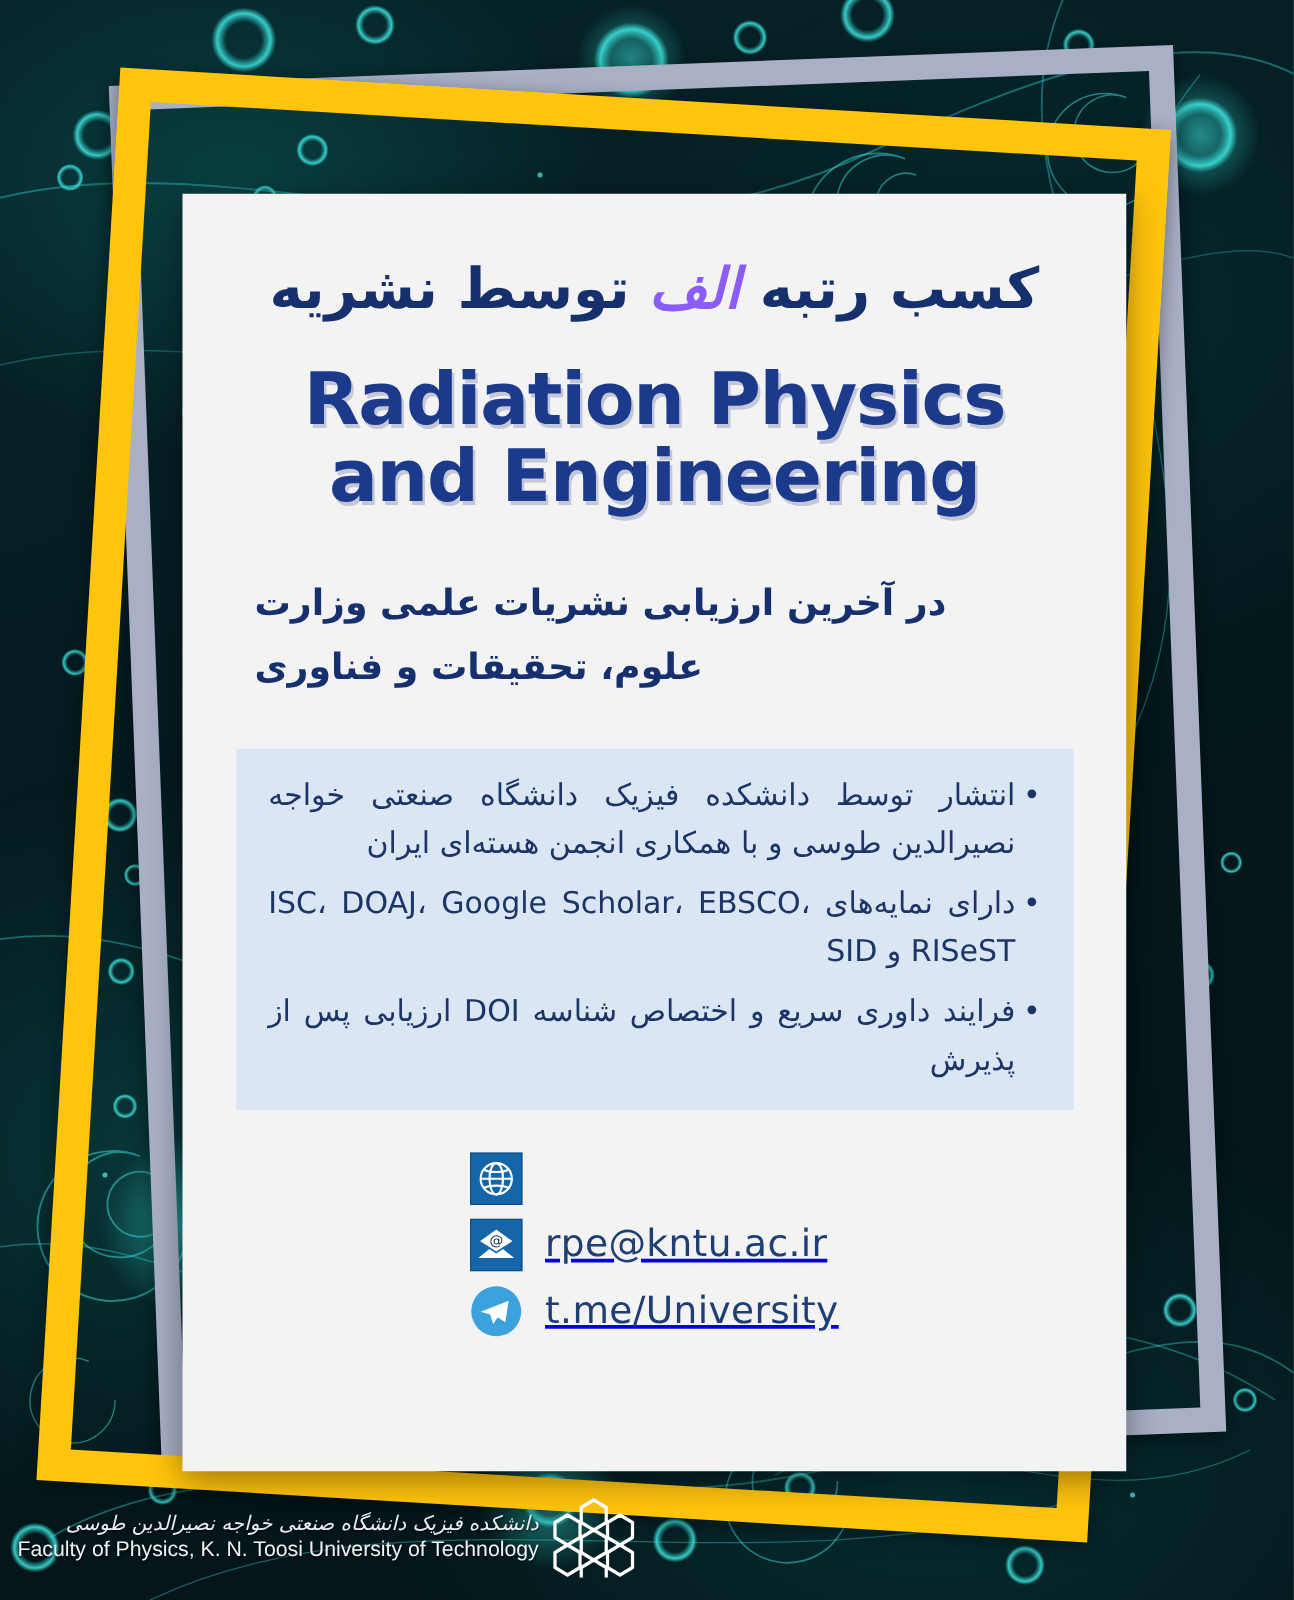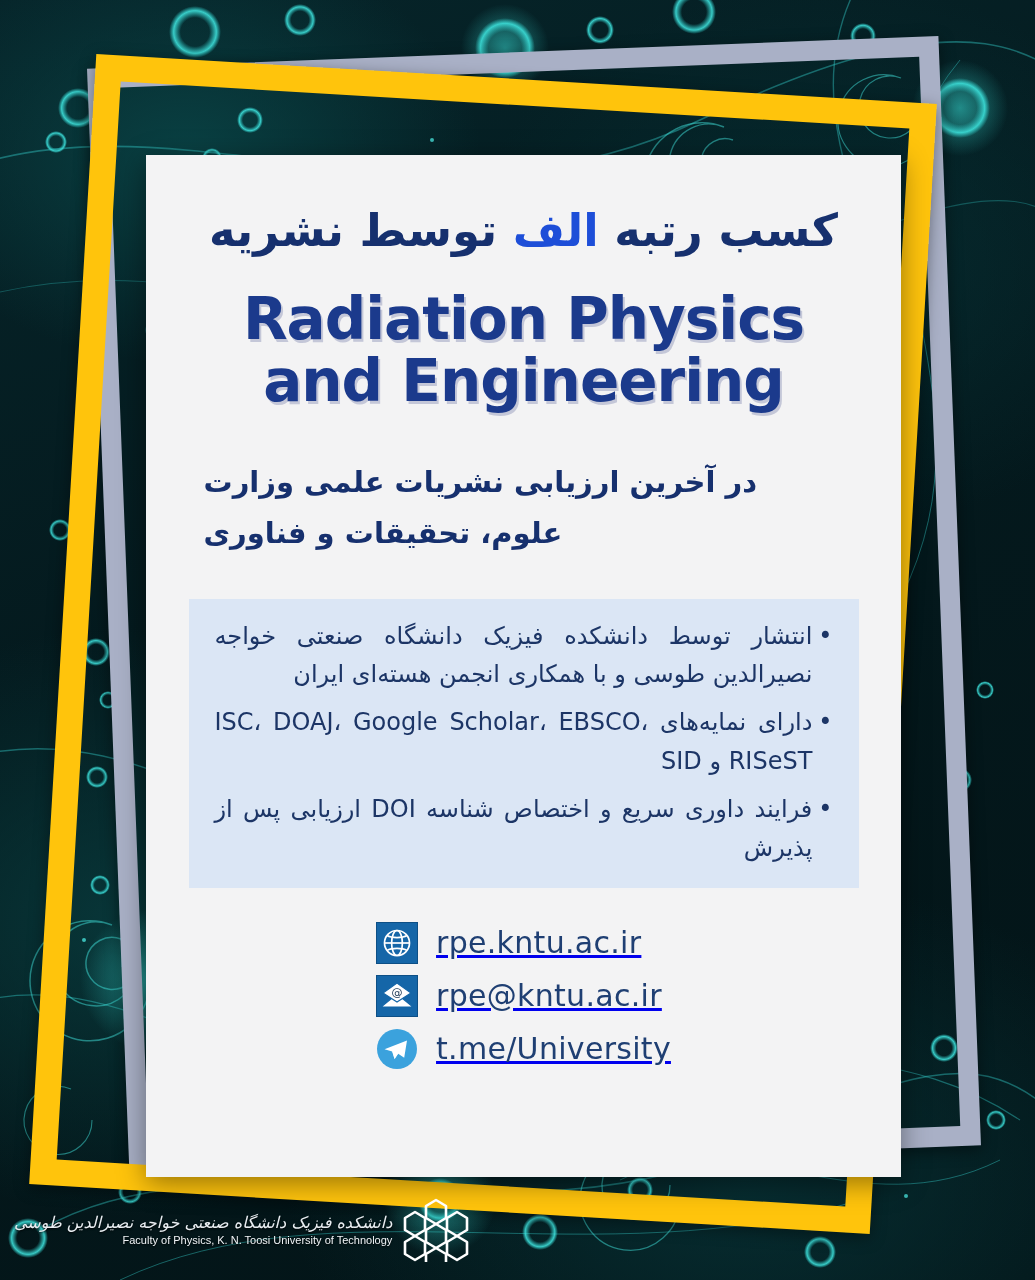--- a/index.html
+++ b/index.html
@@ -55,21 +55,21 @@
     direction:rtl;
     font-family:"DejaVu Sans","Liberation Sans",sans-serif;
     font-weight:bold;
     font-size:45px;
     line-height:1.35;
     color:#16306e;
     text-align:center;
     margin:0 0 4px 0;
     letter-spacing:-.5px;
   }
-  .headline-fa .accent{color:#1d4ed8;}
+  .headline-fa .accent{color:#8b5cf6;font-style:italic;}
 
   .journal-title{
     font-family:"DejaVu Sans","Liberation Sans",sans-serif;
     font-weight:bold;
     font-size:58px;
     line-height:1.08;
     color:#1b3a8c;
     text-align:center;
     margin:22px 0 0 0;
     letter-spacing:-1px;
@@ -146,21 +146,21 @@
   .footer .ftext{display:flex;flex-direction:column;align-items:flex-end;}
   .footer .fa-line{
     color:#e9eef2;font-size:16px;direction:rtl;
     font-family:"DejaVu Serif","Liberation Serif",serif;
     font-style:italic;
     letter-spacing:1px;
     white-space:nowrap;
     text-shadow:0 1px 2px rgba(0,0,0,.8);
   }
   .footer .en-line{
-    color:#f0f4f7;font-size:11px;
+    color:#f0f4f7;font-size:17px;
     font-family:"Liberation Sans",sans-serif;
     white-space:nowrap;
     margin-top:2px;
     text-shadow:0 1px 2px rgba(0,0,0,.8);
   }
 </style>
 </head>
 <body>
 
 <div class="poster">
@@ -291,21 +291,20 @@
             <rect x="0" y="0" width="42" height="42" fill="none" stroke="#0d4f86" stroke-width="2"></rect>
             <g stroke="#ffffff" fill="none" stroke-width="1.7">
               <circle cx="21" cy="21" r="12.5"></circle>
               <ellipse cx="21" cy="21" rx="5.4" ry="12.5"></ellipse>
               <line x1="8.5" y1="21" x2="33.5" y2="21"></line>
               <path d="M11 13.6 C15.5 16.2, 26.5 16.2, 31 13.6"></path>
               <path d="M11 28.4 C15.5 25.8, 26.5 25.8, 31 28.4"></path>
             </g>
           </svg>
         </span>
-        <span class="label">rpe.kntu.ac.ir</span>
       </a>
 
       <a class="contact" href="#">
         <span class="ico">
           <svg width="42" height="42" viewBox="0 0 42 42">
             <rect x="0" y="0" width="42" height="42" fill="#1566a8"></rect>
             <rect x="0" y="0" width="42" height="42" fill="none" stroke="#0d4f86" stroke-width="2"></rect>
             <polygon points="5,32 21,19 37,32" fill="#ffffff"></polygon>
             <polygon points="5,32 21,19 37,32" fill="none" stroke="#1566a8" stroke-width="1.2"></polygon>
             <polygon points="7,18 21,8 35,18 21,27" fill="#ffffff" stroke="#1566a8" stroke-width="1.2"></polygon>

